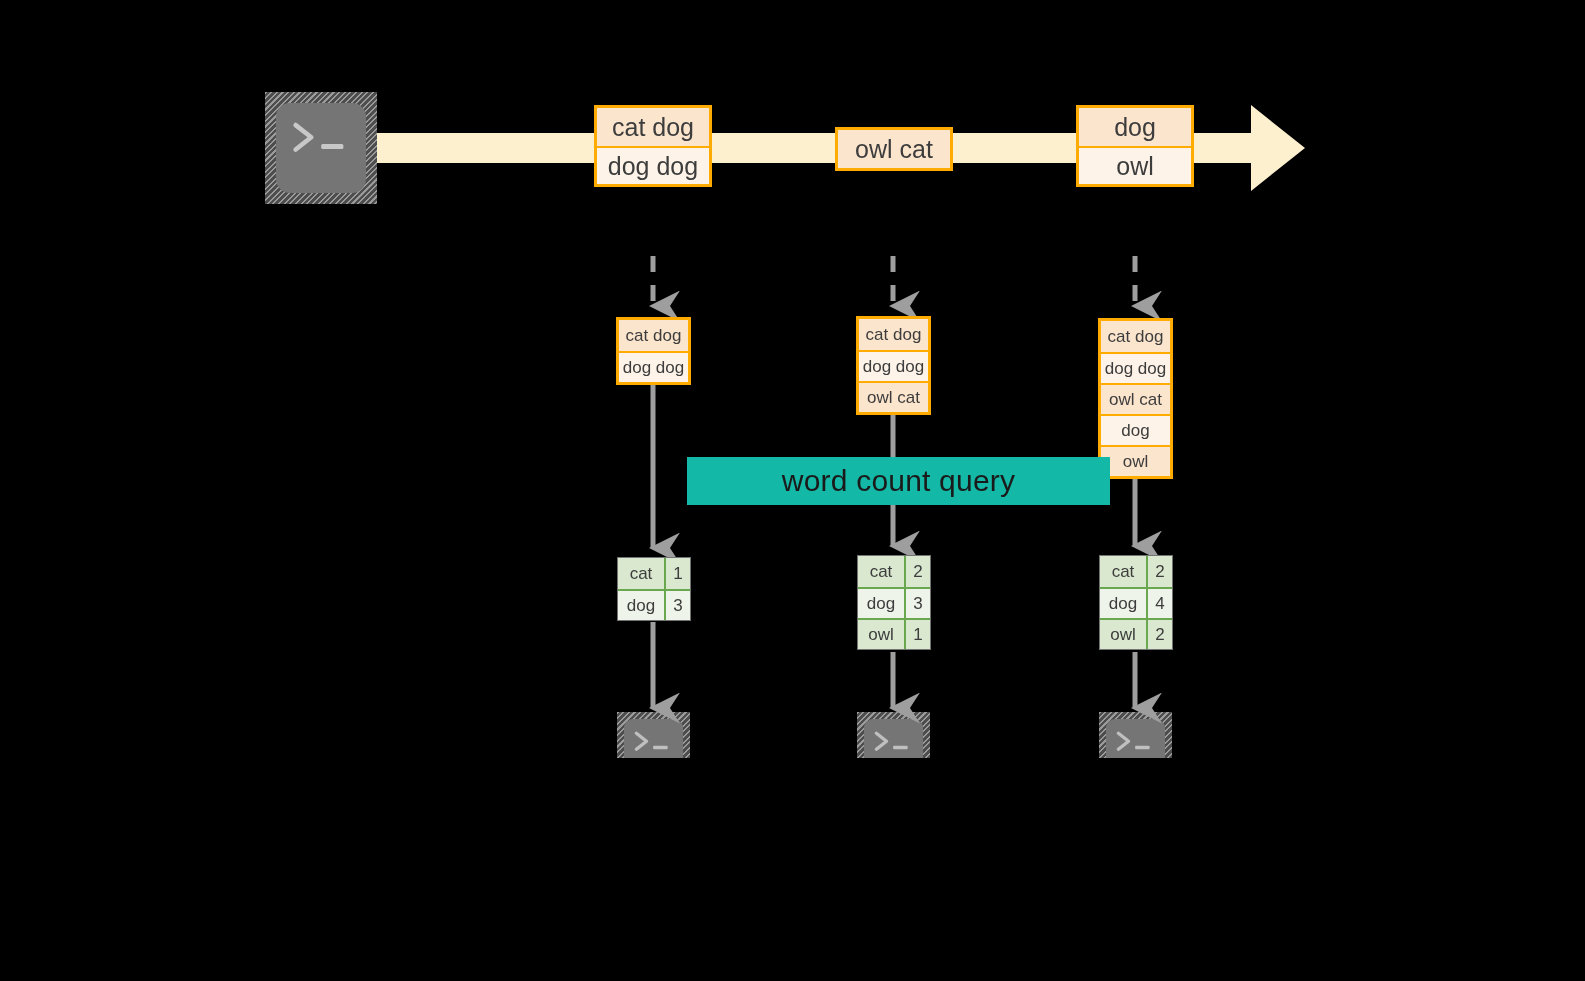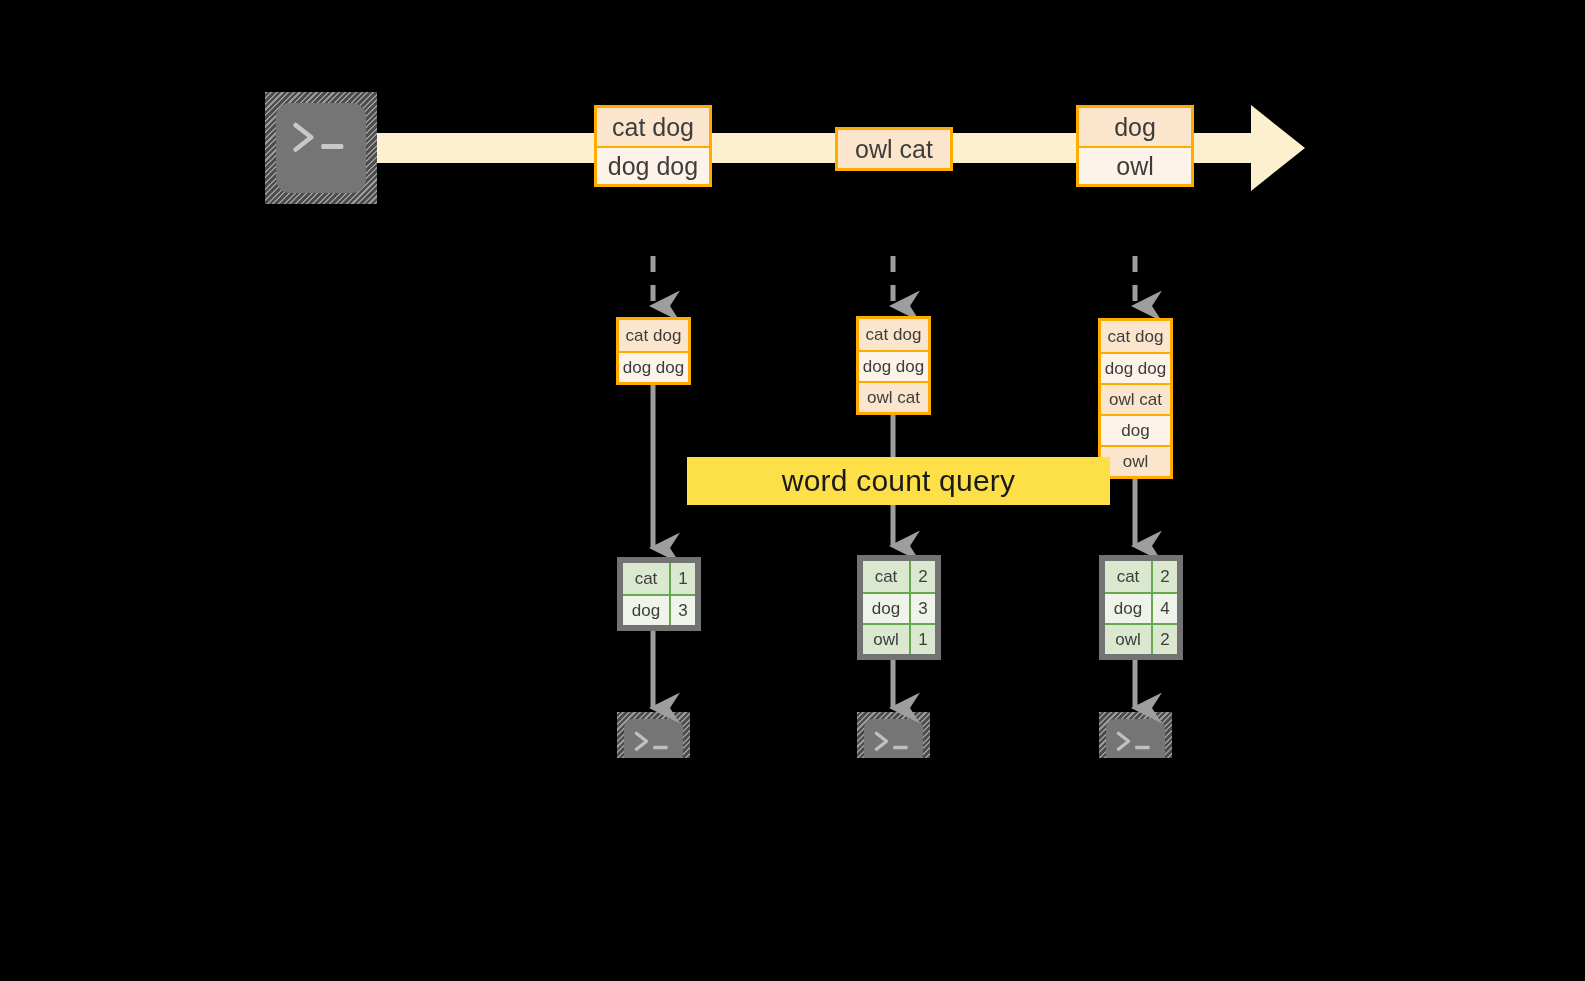--- a/index.html
+++ b/index.html
@@ -96,21 +96,21 @@
     color: #3d3d3d;
     white-space: nowrap;
   }
   .acc-row.shade-a { background: #fce5cd; }
   .acc-row.shade-b { background: #fdf3e8; }
   .acc-row + .acc-row { border-top: 2px solid #ffab00; }
 
   
   .res-table {
     position: absolute;
-    border: 6px solid #737373;
+    border: 1px solid #737373;
     display: flex;
     flex-direction: column;
     z-index: 3;
   }
   .res-row {
     display: flex;
     height: 31px;
   }
   .res-row + .res-row { border-top: 2px solid #6aa84f; }
   .res-cell {
@@ -131,21 +131,21 @@
     position: absolute;
     left: 0; top: 0;
     width: 1585px; height: 981px;
     z-index: 1;
     pointer-events: none;
   }
 
   
   .query-banner {
     position: absolute;
-    background: #fde047;
+    background: #14b8a6;
     display: flex;
     align-items: center;
     justify-content: center;
     z-index: 4;
   }
   .query-banner span {
     font-size: 30px;
     color: #1a1a1a;
     white-space: nowrap;
     letter-spacing: 0.2px;

